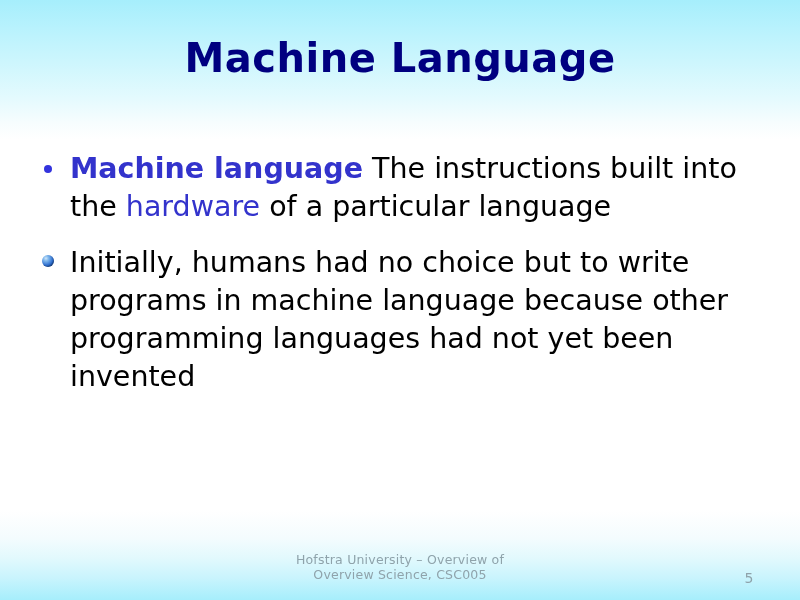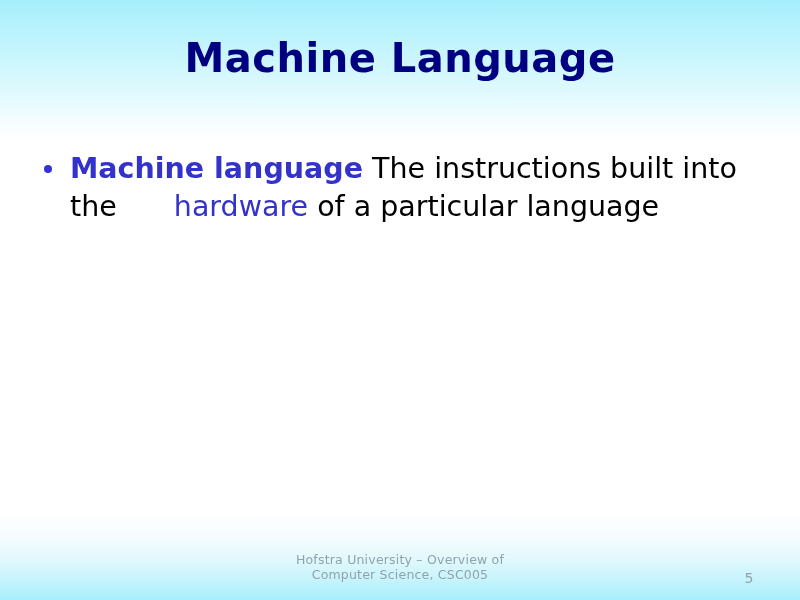--- a/index.html
+++ b/index.html
@@ -71,21 +71,20 @@
     color: #000000;
     text-align: left;
   }
 
   .tk-bold-blue {
     font-weight: bold;
     color: #3333cc;
   }
   .tk-blue {
     color: #3333cc;
-    margin-left: 48px;
   }
   .tk-plain {
     color: #000000;
   }
 
   
   .bullet-dot {
     position: absolute;
     left: 44px;
     top: 15px;
@@ -146,23 +145,27 @@
     <span id="slide-title">Machine Language</span>
   </div>
 
   <div id="body-area">
 
     <div class="bullet-row">
       <span class="bullet-dot"></span>
       <div class="bullet-text"><span class="tk-bold-blue">Machine language</span><span class="tk-plain">  The instructions built into the </span><span class="tk-blue">hardware</span><span class="tk-plain"> of a particular language</span></div>
     </div>
 
+    <div class="bullet-row">
+      <span class="bullet-sphere"></span>
+      <div class="bullet-text"><span class="tk-plain">Initially, humans had no choice but to write programs in machine language because other programming languages had not yet been invented</span></div>
+    </div>
 
   </div>
 
   <div id="footer">
     <div class="footer-line">Hofstra University – Overview of</div>
-    <div class="footer-line">Computer Science, CSC005</div>
+    <div class="footer-line">Overview Science, CSC005</div>
   </div>
 
   <div id="page-number">5</div>
 
 </div>
 
 </body></html>

